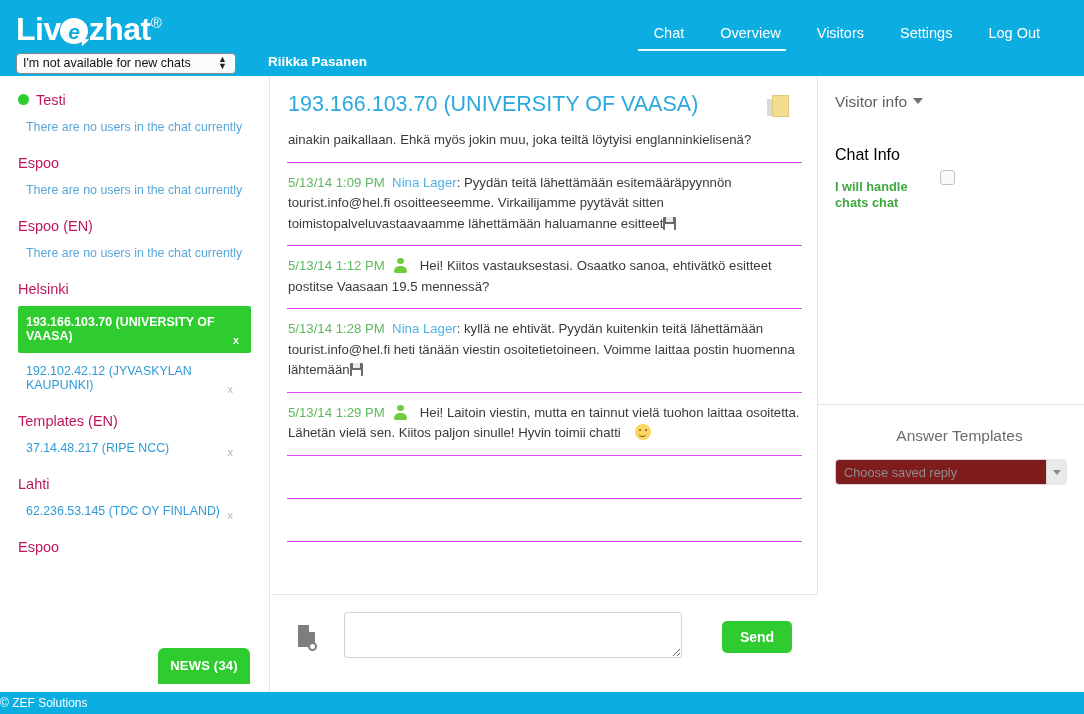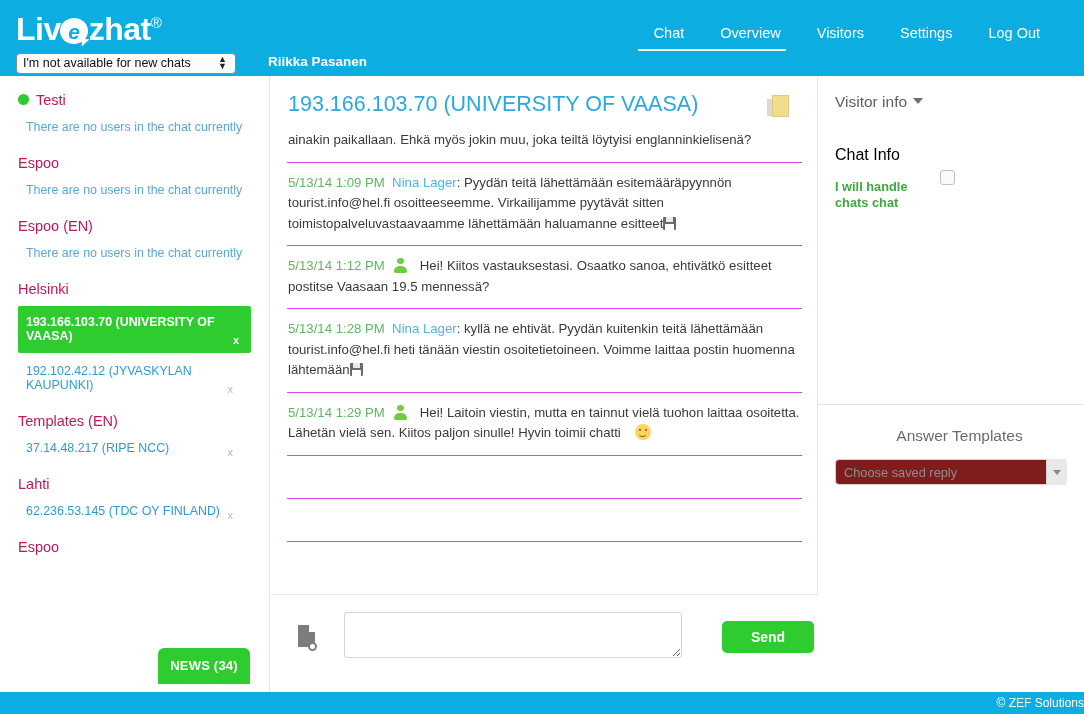--- a/index.html
+++ b/index.html
@@ -225,21 +225,21 @@
   }
   .composer textarea {
     position:absolute; left:73px; top:17px; width:338px; height:46px;
     border:1px solid #d4d4d4; border-radius:3px;
     font-family:"Liberation Sans", sans-serif; font-size:13px;
     padding:6px 8px; resize:both; outline:none; color:#333;
     background:#fff;
   }
   .send-btn {
     position:absolute; left:451px; top:26px;
-    width:92px; height:32px; background:#2ECC2E; color:#fff;
+    width:70px; height:32px; background:#2ECC2E; color:#fff;
     border:none; border-radius:5px; font-size:14px; font-weight:bold;
     font-family:"Liberation Sans", sans-serif; cursor:pointer;
   }
 
   
   .right {
     position:absolute; left:818px; top:76px; width:266px; height:616px;
     background:#fff;
   }
   .rp-top { position:absolute; left:0; top:0; width:266px; height:329px;
@@ -295,21 +295,21 @@
   .at-select-btn::after {
     content:""; position:absolute; left:6px; top:11px;
     border-left:4px solid transparent; border-right:4px solid transparent;
     border-top:5px solid #8a8a8a;
   }
 
   
   .footer {
     position:absolute; left:0; bottom:0; width:1084px; height:22px;
     background:#0CAEE1; color:#fff;
-    font-size:12px; text-align:right; line-height:22px;
+    font-size:12px; text-align:left; line-height:22px;
   }
 </style>
 </head>
 <body>
 
 <div id="app">
 
   <div class="topbar">
 
     <div class="logo">

